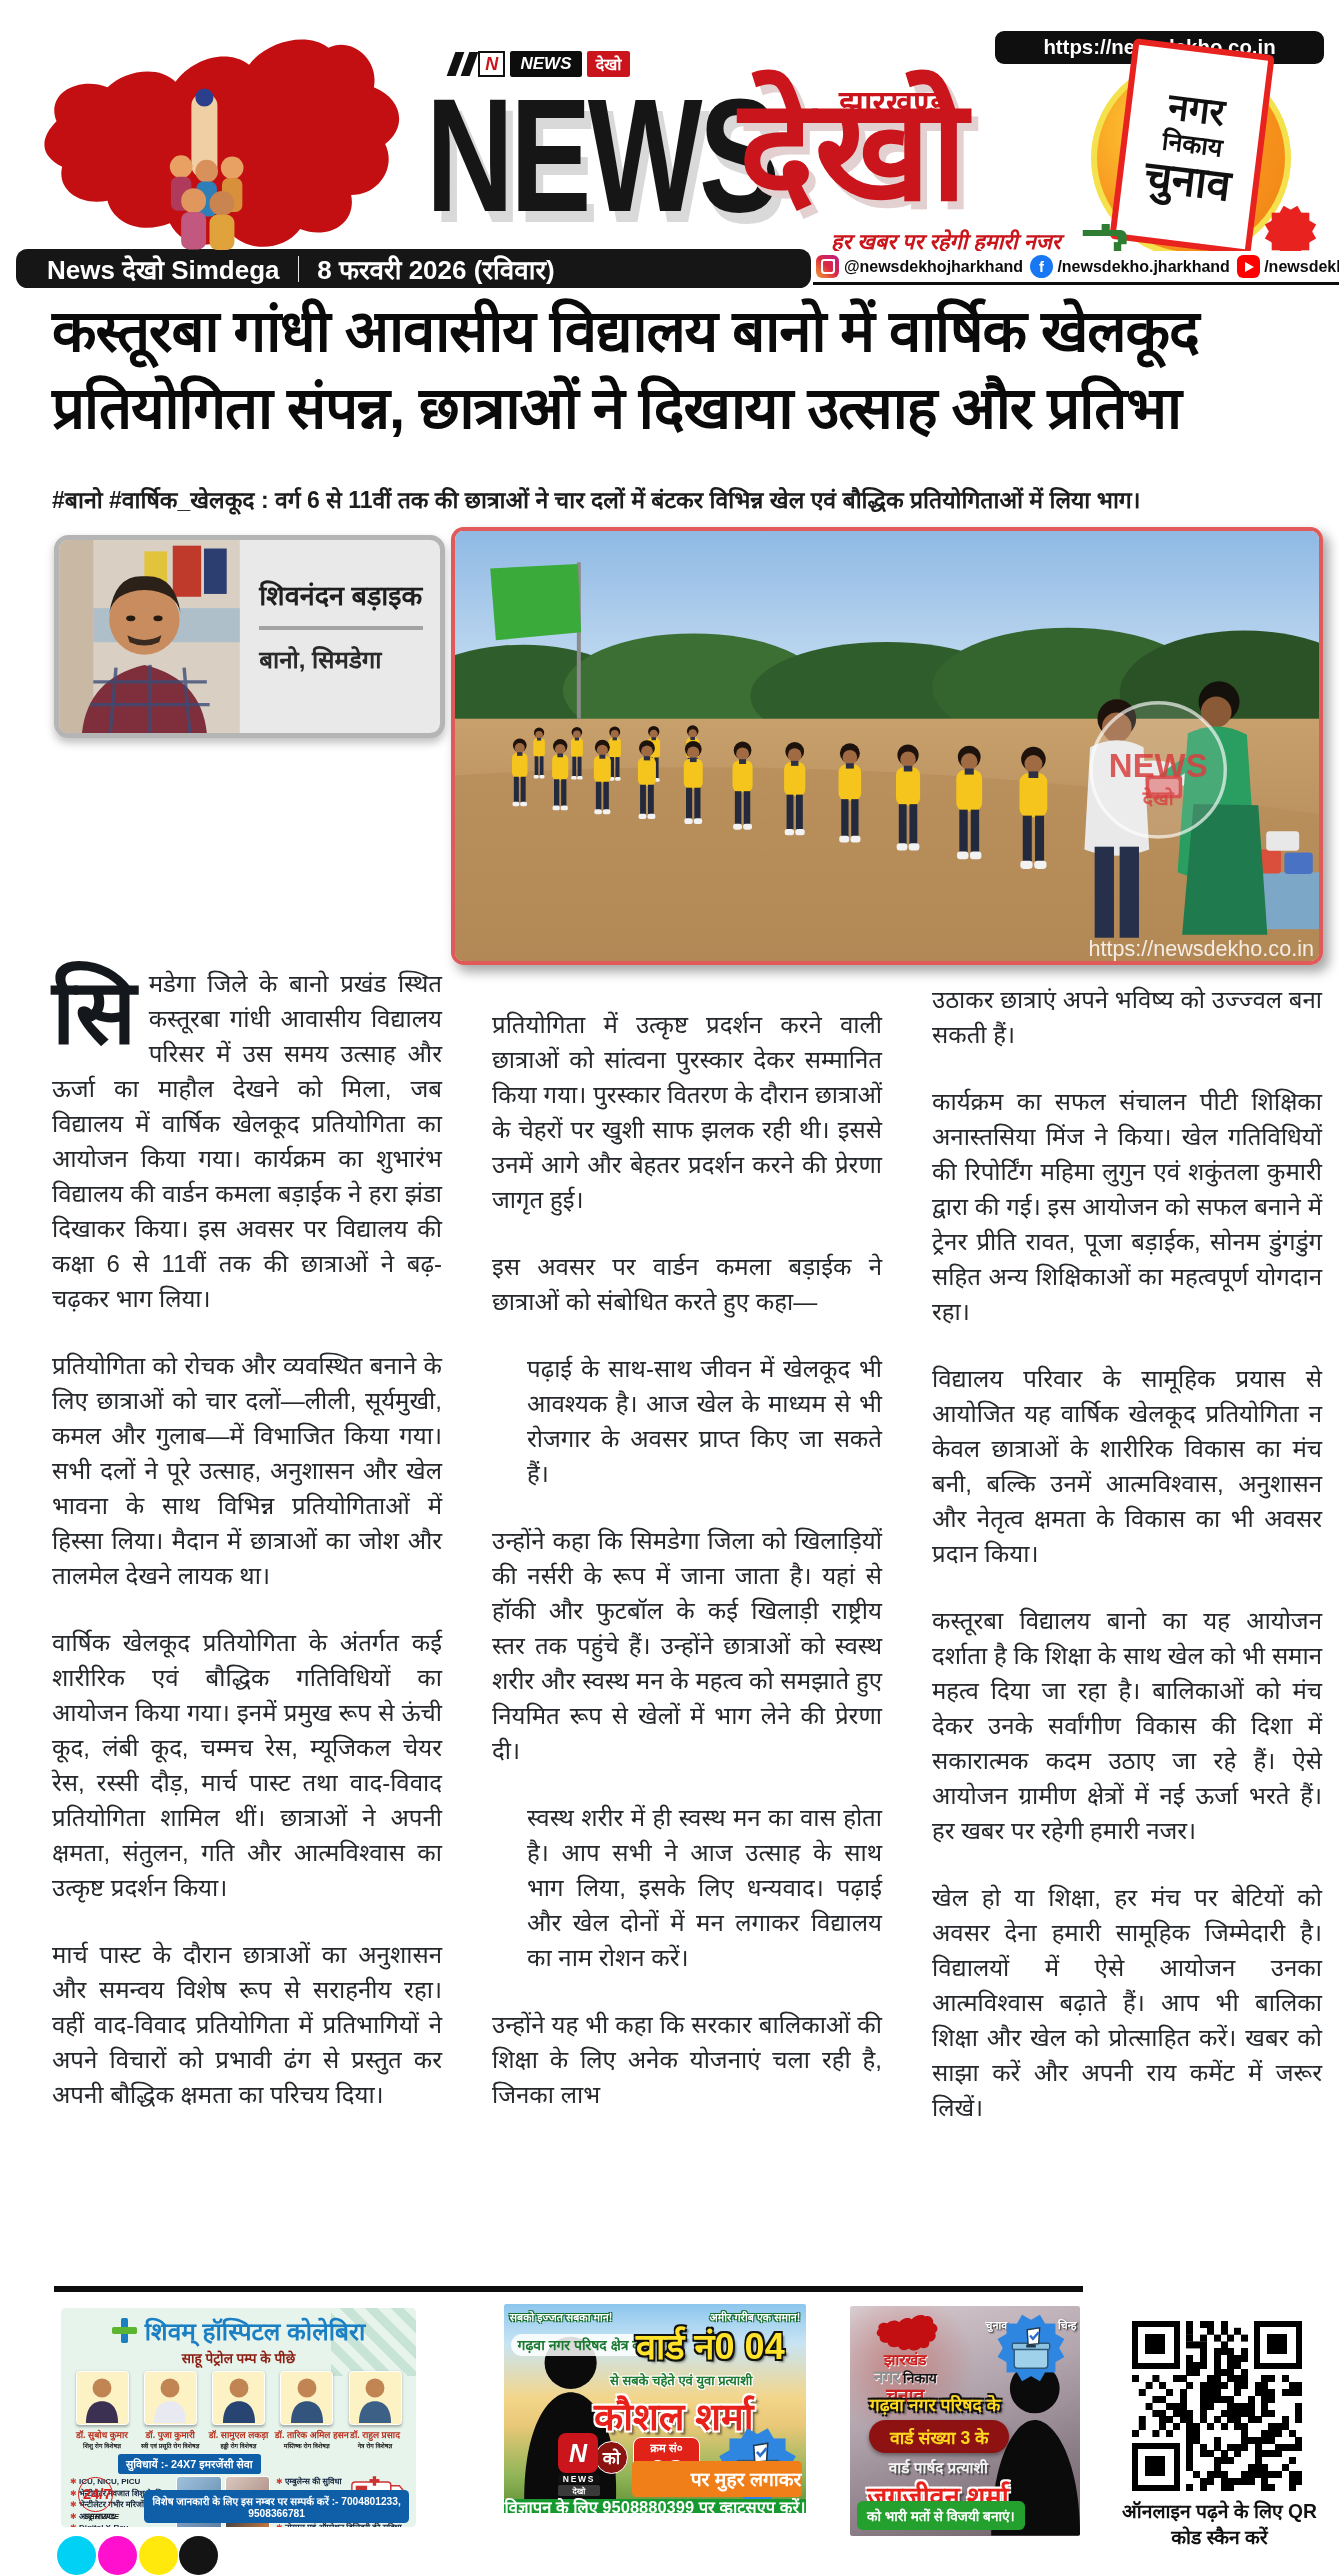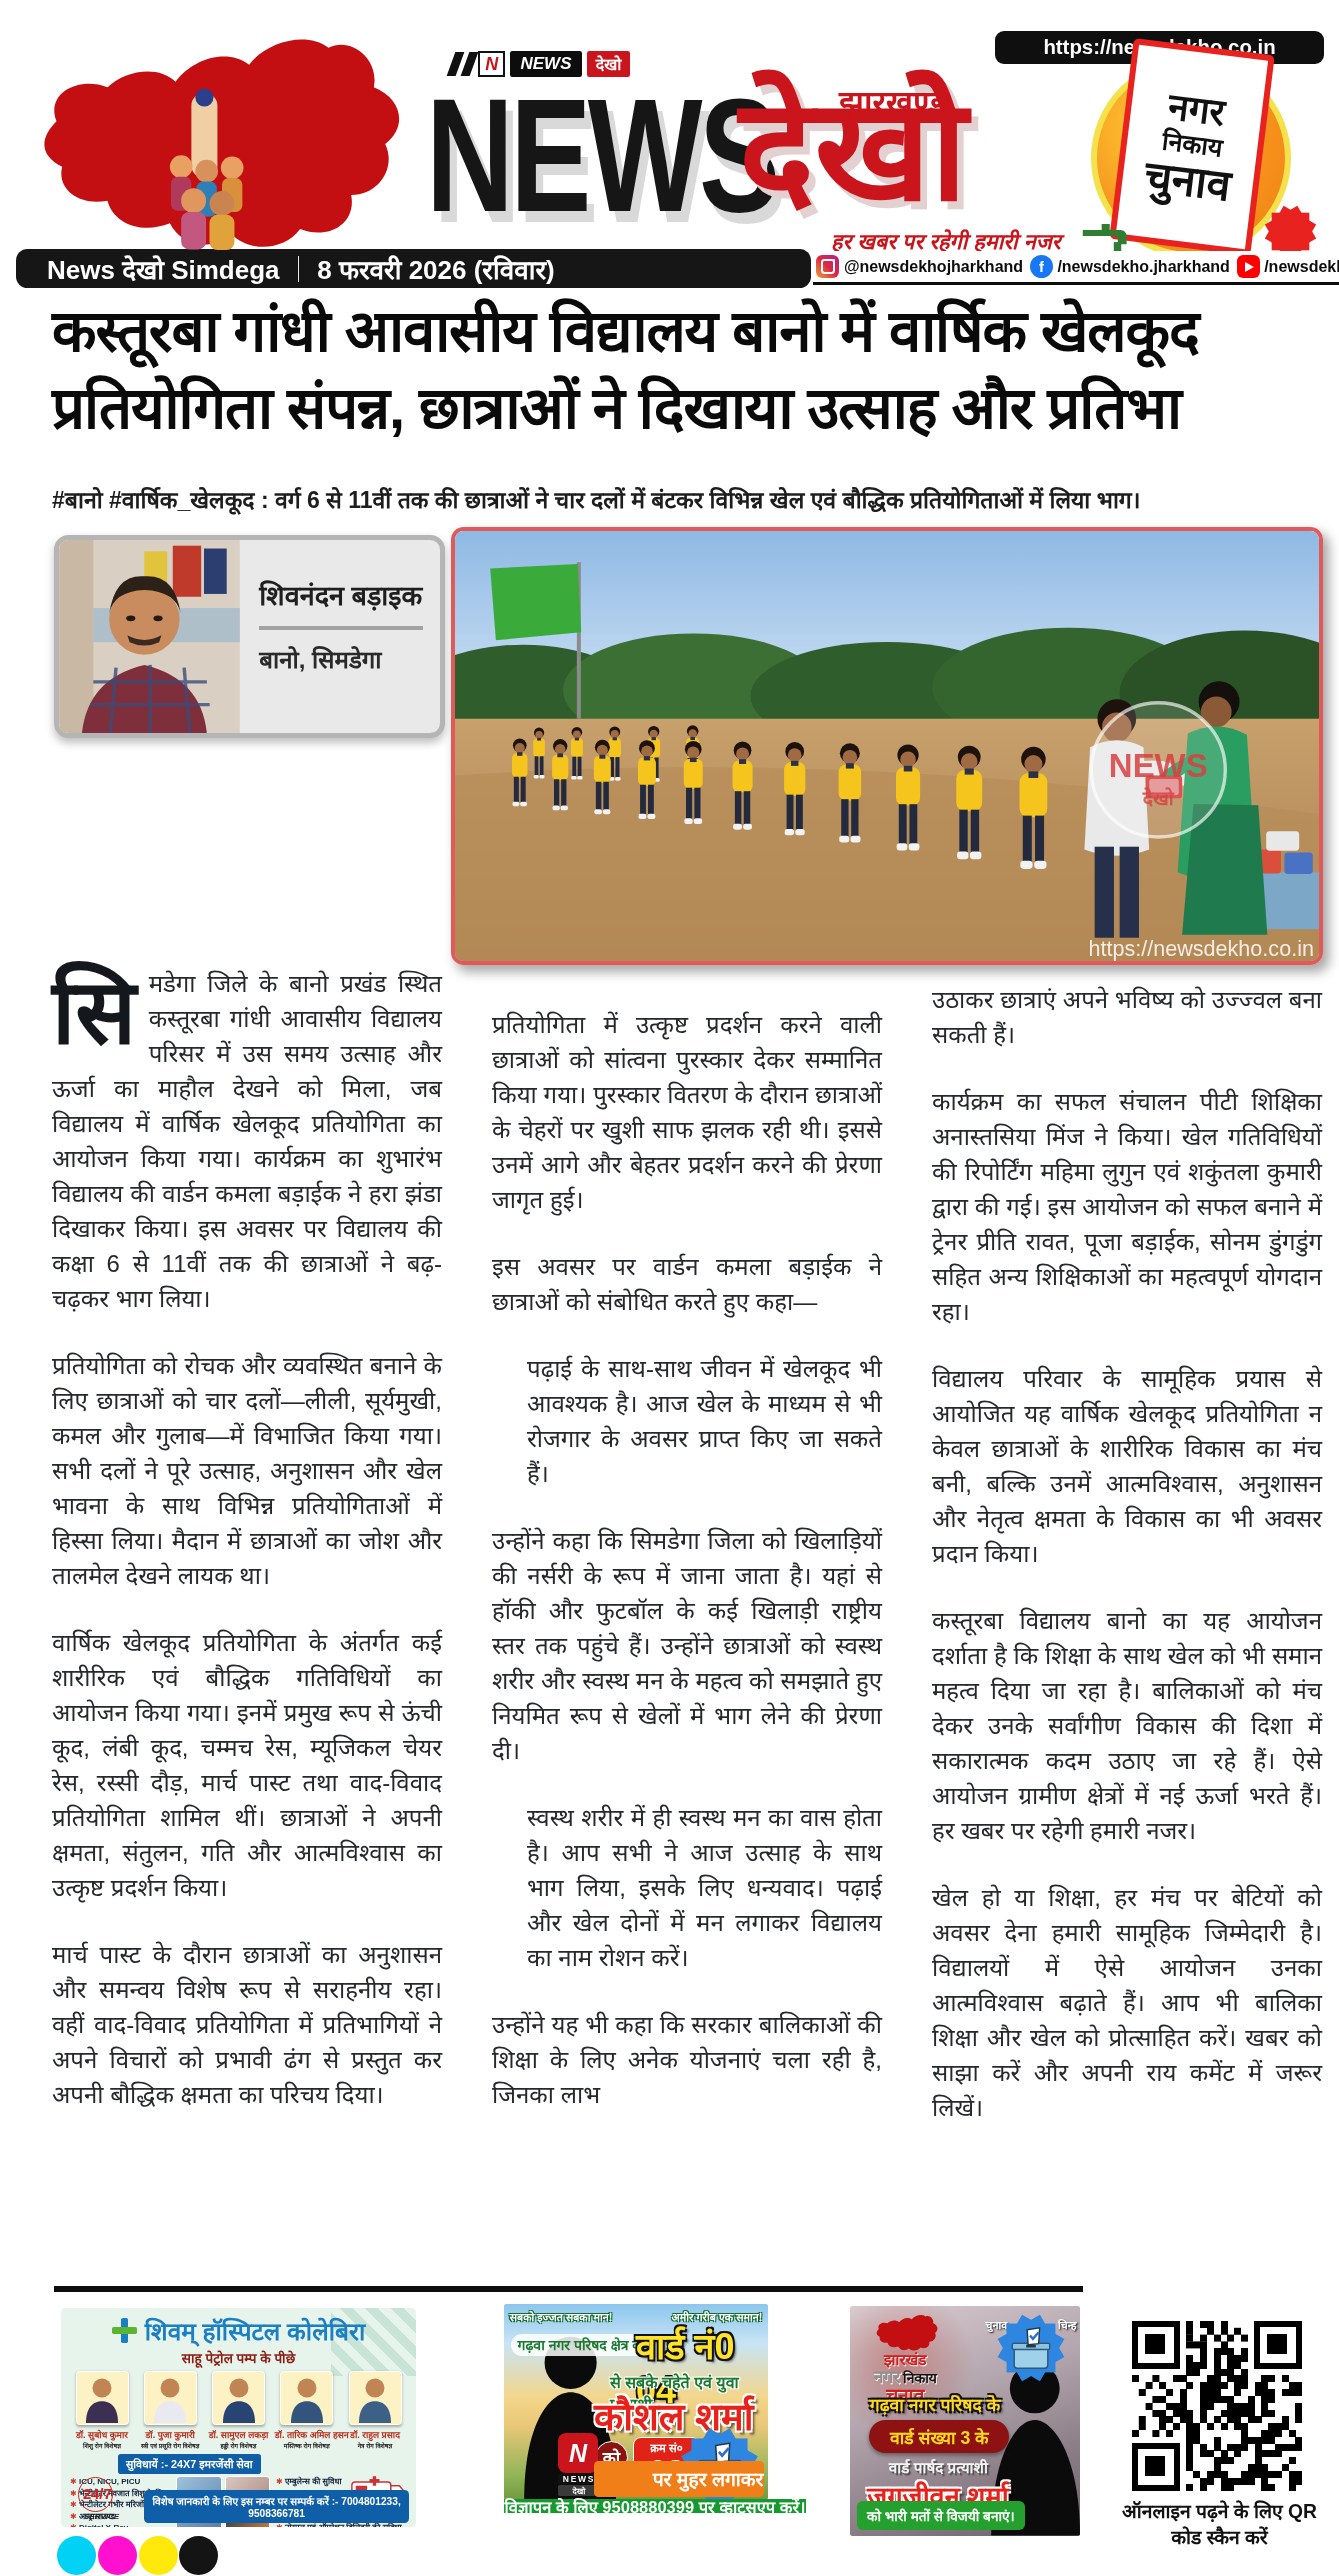--- a/index.html
+++ b/index.html
@@ -115,30 +115,30 @@
   .b247 .big{font-size:14.8px;font-weight:900;color:#d21f1f;border:1.7px solid #d21f1f;border-radius:50%;
              width:35px;height:35px;line-height:32px;margin:0 auto;}
   .b247 .sm{font-size:8px;font-weight:900;font-style:italic;color:#222;}
   .h-mid{width:101px;display:grid;grid-template-columns:1fr 1fr;gap:2.8px;align-content:start;}
   .h-mid i{display:block;height:26px;border-radius:3.4px;border:1.1px solid #fff;}
   .h-right{flex:1;position:relative;}
   .h-amb{position:absolute;right:0;top:-3.4px;width:57px;height:34px;}
   .h-contact{position:absolute;left:83px;right:6.8px;bottom:4.5px;background:#0f5fa8;color:#fff;
              font-size:10.2px;font-weight:800;text-align:center;padding:4px 3.4px;border-radius:4.5px;}
 
-  .ad2{position:absolute;left:504px;top:2304px;width:264px;height:196px;border-radius:2.3px;overflow:hidden;
+  .ad2{position:absolute;left:504px;top:2304px;width:302px;height:196px;border-radius:2.3px;overflow:hidden;
        background:linear-gradient(180deg,#8cc6ee 0%,#c8e4f4 20%,#f3d68a 48%,#e9c878 62%,#8fb457 88%,#6f9a3f 100%);padding-left:16px;}
   .outline-b{text-shadow:-1.7px -1.7px 0 #111,1.7px -1.7px 0 #111,-1.7px 1.7px 0 #111,1.7px 1.7px 0 #111,2.8px 3.4px 2.3px rgba(0,0,0,.5);}
   .outline-w{text-shadow:-1.7px -1.7px 0 #fff,1.7px -1.7px 0 #fff,-1.7px 1.7px 0 #fff,1.7px 1.7px 0 #fff,3.4px 4px 2.3px rgba(0,0,0,.55);}
   .ad2-sl{position:absolute;top:4.5px;font-size:10.8px;font-weight:900;color:#fff;
           text-shadow:-1.1px -1.1px 0 #136c2a,1.1px -1.1px 0 #136c2a,-1.1px 1.1px 0 #136c2a,1.1px 1.1px 0 #136c2a;}
   .ad2-region{position:absolute;top:29.5px;left:6.8px;font-size:14px;font-weight:900;color:#1b7a2f;
               background:rgba(255,255,255,.85);padding:1.7px 6.8px;border-radius:12.5px;}
   .ad2-ward{position:absolute;top:17px;left:132px;font-size:36px;font-weight:900;color:#ffe32b;}
-  .ad2-line2{position:absolute;top:67px;left:106px;font-size:16px;font-weight:900;color:#1b7a2f;
+  .ad2-line2{position:absolute;top:67px;left:106px;font-size:13px;font-weight:900;color:#1b7a2f;
              text-shadow:-1.1px -1.1px 0 #fff,1.1px -1.1px 0 #fff,-1.1px 1.1px 0 #fff,1.1px 1.1px 0 #fff;}
   .ad2-name{position:absolute;top:85px;left:90px;font-size:38px;font-weight:900;color:#e8211a;}
   .ad2-ko{position:absolute;top:137px;left:91px;width:33px;height:33px;border-radius:50%;background:#8c1410;
           border:1.7px solid #fff;color:#fff;font-size:17px;font-weight:900;display:flex;align-items:center;justify-content:center;}
   .ad2-serial{position:absolute;top:133px;left:129px;width:67px;height:58px;background:#e02218;border:1.7px solid #fff;
               border-radius:8px;color:#fff;text-align:center;}
   .ad2-serial .lb{font-size:11.4px;font-weight:800;margin-top:2.3px;}
   .ad2-serial .no{font-size:32px;font-weight:900;line-height:1;}
   .ad2-star{position:absolute;top:120px;right:5.7px;width:85px;height:85px;}
   .ad2-stamp{position:absolute;bottom:3.4px;right:4.5px;width:170px;background:#f07f1a;color:#fff;font-size:19.3px;

